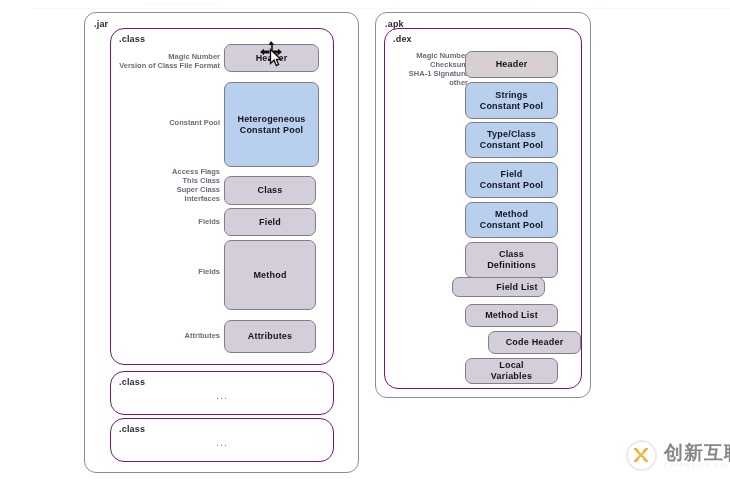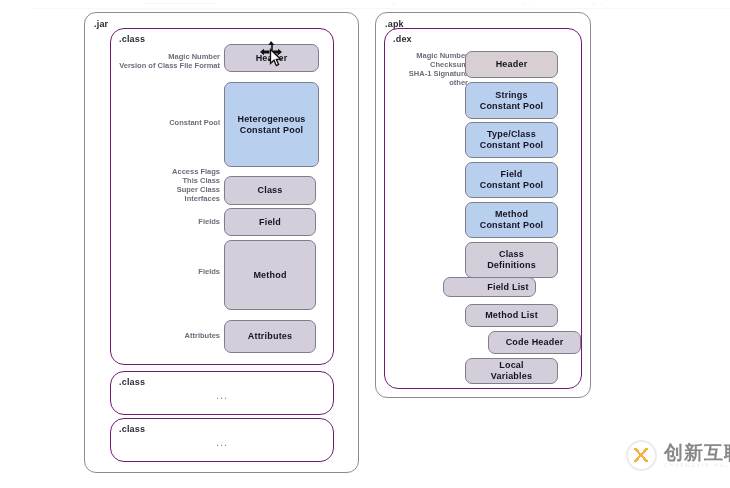--- a/index.html
+++ b/index.html
@@ -229,21 +229,21 @@
   </div>
 
   <div class="annot" style="left:336px; top:51px; width:100px;">Magic Number<br>Checksum<br>SHA-1 Signature<br>other</div>
 
   <div class="block taupe" style="left:433px; top:51px;  width:93px; height:27px;">Header</div>
   <div class="block blue" style="left:433px; top:82px;  width:93px; height:37px;">Strings<br>Constant Pool</div>
   <div class="block blue" style="left:433px; top:122px; width:93px; height:36px;">Type/Class<br>Constant Pool</div>
   <div class="block blue" style="left:433px; top:162px; width:93px; height:36px;">Field<br>Constant Pool</div>
   <div class="block blue" style="left:433px; top:202px; width:93px; height:36px;">Method<br>Constant Pool</div>
   <div class="block gray" style="left:433px; top:242px; width:93px; height:36px;">Class<br>Definitions</div>
-  <div class="block gray" style="left:411px; top:277px; width:93px; height:20px;padding-left:40px;">Field List</div>
+  <div class="block gray" style="left:420px; top:277px; width:93px; height:20px;padding-left:40px;">Field List</div>
   <div class="block gray" style="left:433px; top:304px; width:93px; height:23px;">Method List</div>
   <div class="block gray" style="left:456px; top:331px; width:93px; height:23px;">Code Header</div>
   <div class="block gray" style="left:433px; top:358px; width:93px; height:26px;">Local<br>Variables</div>
 
   <div id="watermark">
     <div id="wm-logo"></div>
     <div>
       <div id="wm-text">创新互联</div>
       <div id="wm-sub">CHUANGXIN HULIAN</div>
     </div>

